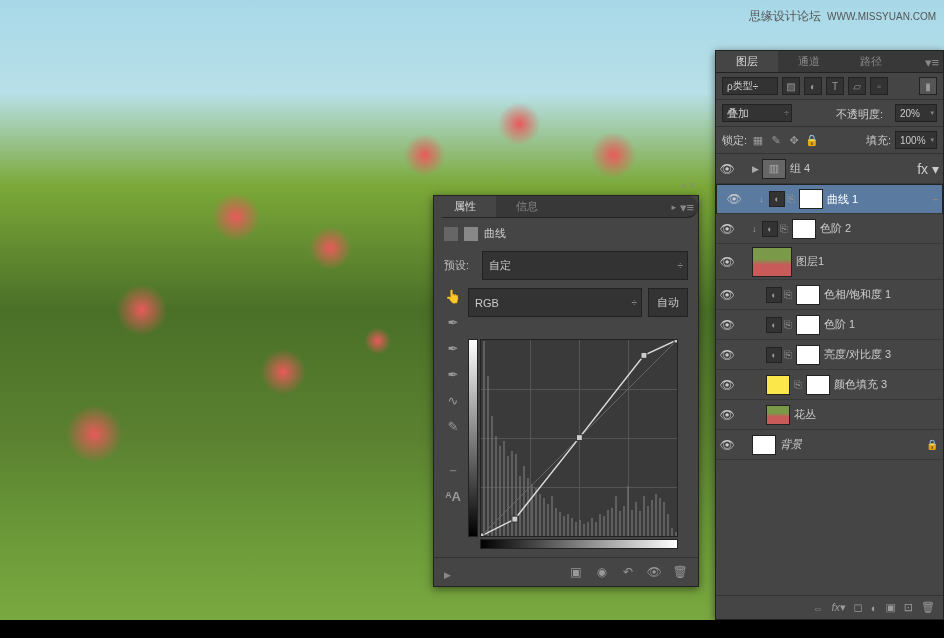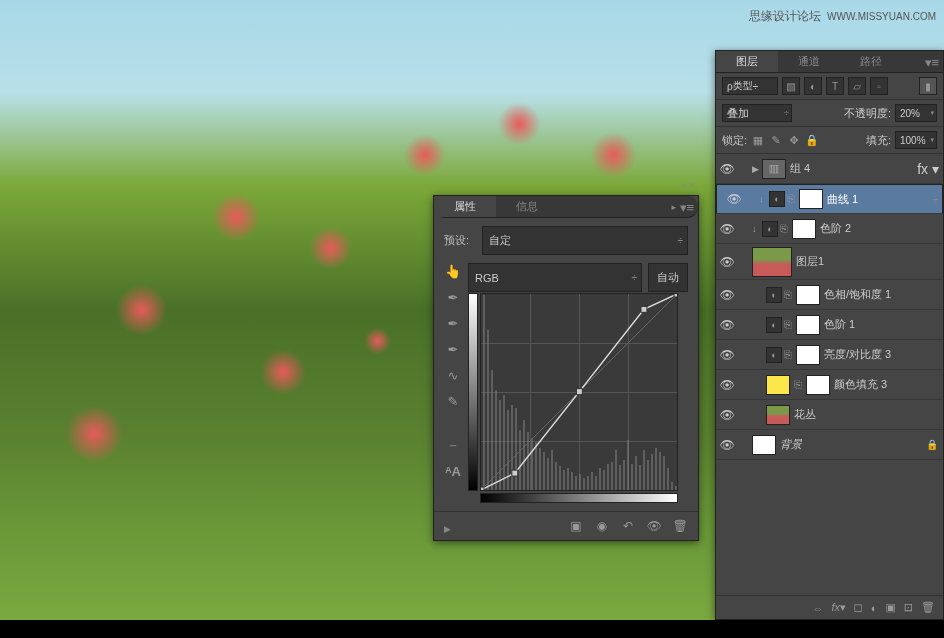--- a/index.html
+++ b/index.html
@@ -24,42 +24,42 @@
 .adj-ico { width: 14px; height: 14px; background: #666; display: inline-block; }
 .preset-row { display: flex; align-items: center; gap: 6px; margin-bottom: 8px; }
 .preset-row label { width: 32px; color: #bbb; }
 .sel { flex: 1; background: #333; border: 1px solid #222; height: 29px; display: flex; align-items: center; padding: 0 6px; color: #ccc; font-size: 11px; position: relative; }
 .sel::after { content: "÷"; position: absolute; right: 4px; font-size: 10px; color: #888; }
 .btn { background: #333; border: 1px solid #222; padding: 2px 8px; color: #ccc; font-size: 11px; }
 .curves-row { display: flex; gap: 6px; }
 .tools-col { width: 18px; display: flex; flex-direction: column; gap: 10px; align-items: center; }
 .tool { width: 16px; height: 16px; color: #999; font-size: 13px; display: flex; align-items: center; justify-content: center; }
 .curve-area { flex: 1; }
-.channel-row { display: flex; gap: 6px; margin-bottom: 1px; justify-content: center; }
+.channel-row { display: flex; gap: 6px; margin-bottom: 22px; justify-content: center; }
 .curve-box { width: 198px; height: 198px; background: #3a3a3a; border: 1px solid #222; position: relative; }
 .grid-line { position: absolute; background: #555; }
 .gh { width: 100%; height: 1px; }
 .gv { height: 100%; width: 1px; }
 .histogram { position: absolute; bottom: 0; left: 0; width: 100%; height: 100%; }
 .hist-bar { position: absolute; bottom: 0; background: rgba(120,120,120,0.6); width: 2px; }
 .curve-svg { position: absolute; inset: 0; }
 .gradient-strip { height: 10px; width: 198px; margin-top: 2px; background: linear-gradient(to right, #000, #fff); border: 1px solid #222; }
 .gradient-strip.vert { width: 10px; height: 198px; background: linear-gradient(to top, #000, #fff); margin: 0; }
 .props-footer { display: flex; justify-content: flex-end; gap: 10px; padding: 6px 10px; border-top: 1px solid #333; }
 .foot-ico { width: 16px; height: 16px; color: #999; font-size: 12px; display: flex; align-items: center; justify-content: center; }
 .tri { position: absolute; bottom: 6px; left: 10px; color: #888; font-size: 9px; }
 .curve-wrap { display: flex; gap: 2px; }
 
 
 .layers-panel { position: absolute; right: 0; top: 50px; width: 229px; height: 570px; background: #454545; border: 1px solid #222; box-shadow: 0 2px 8px rgba(0,0,0,0.5); display: flex; flex-direction: column; }
 .layers-tabs { display: flex; height: 22px; background: #383838; border-bottom: 1px solid #222; font-size: 11px; color: #ccc; }
 .filter-row { display: flex; align-items: center; gap: 4px; padding: 4px 6px; border-bottom: 1px solid #333; }
 .filter-sel { background: #333; border: 1px solid #222; height: 18px; padding: 0 4px; color: #ccc; font-size: 10px; display: flex; align-items: center; width: 56px; }
 .fico { width: 18px; height: 18px; background: #333; border: 1px solid #222; display: flex; align-items: center; justify-content: center; color: #999; font-size: 10px; }
-.blend-row { display: flex; align-items: center; gap: 4px; padding: 4px 6px; border-bottom: 1px solid #333; font-size: 11px; color: #ccc; }
+.blend-row { display: flex; align-items: flex-end; gap: 12px; padding: 4px 6px; border-bottom: 1px solid #333; font-size: 11px; color: #ccc; }
 .blend-sel { background: #333; border: 1px solid #222; height: 18px; width: 70px; padding: 0 4px; display: flex; align-items: center; position: relative; }
 .blend-sel::after { content: "÷"; position: absolute; right: 2px; font-size: 9px; color: #888; }
 .pct-box { background: #333; border: 1px solid #222; height: 18px; width: 42px; padding: 0 4px; display: flex; align-items: center; font-size: 10px; position: relative; }
 .pct-box::after { content: "▾"; position: absolute; right: 2px; font-size: 7px; color: #888; }
 .lock-row { display: flex; align-items: center; gap: 4px; padding: 4px 6px; border-bottom: 1px solid #333; font-size: 11px; color: #ccc; }
 .lock-ico { width: 14px; height: 14px; color: #999; font-size: 11px; display: flex; align-items: center; justify-content: center; }
 .layer-list { flex: 1; overflow: hidden; }
 .layer { display: flex; align-items: center; height: 30px; border-bottom: 1px solid #383838; font-size: 11px; color: #ccc; padding-right: 4px; }
 .layer.sel { background: #5b7aa0; color: #fff; }
 .layer.tall { height: 36px; }
@@ -92,20 +92,25 @@
 
 <div class="props-panel">
   <div class="close-x">« ×</div>
   <div class="props-head">
     <div class="tab active">属性</div>
     <div class="tab dim">信息</div>
     <div class="chev">▸</div>
     <div class="menu-icon">▾≡</div>
   </div>
   <div class="props-body">
+    <div class="adj-title">
+      <span class="adj-ico"></span>
+      <span class="adj-ico" style="background:#888"></span>
+      <span>曲线</span>
+    </div>
     <div class="preset-row">
       <label>预设:</label>
       <div class="sel">自定</div>
     </div>
     <div class="curves-row">
       <div class="tools-col">
         <div class="tool">👆</div>
         <div class="tool">✒</div>
         <div class="tool">✒</div>
         <div class="tool">✒</div>

